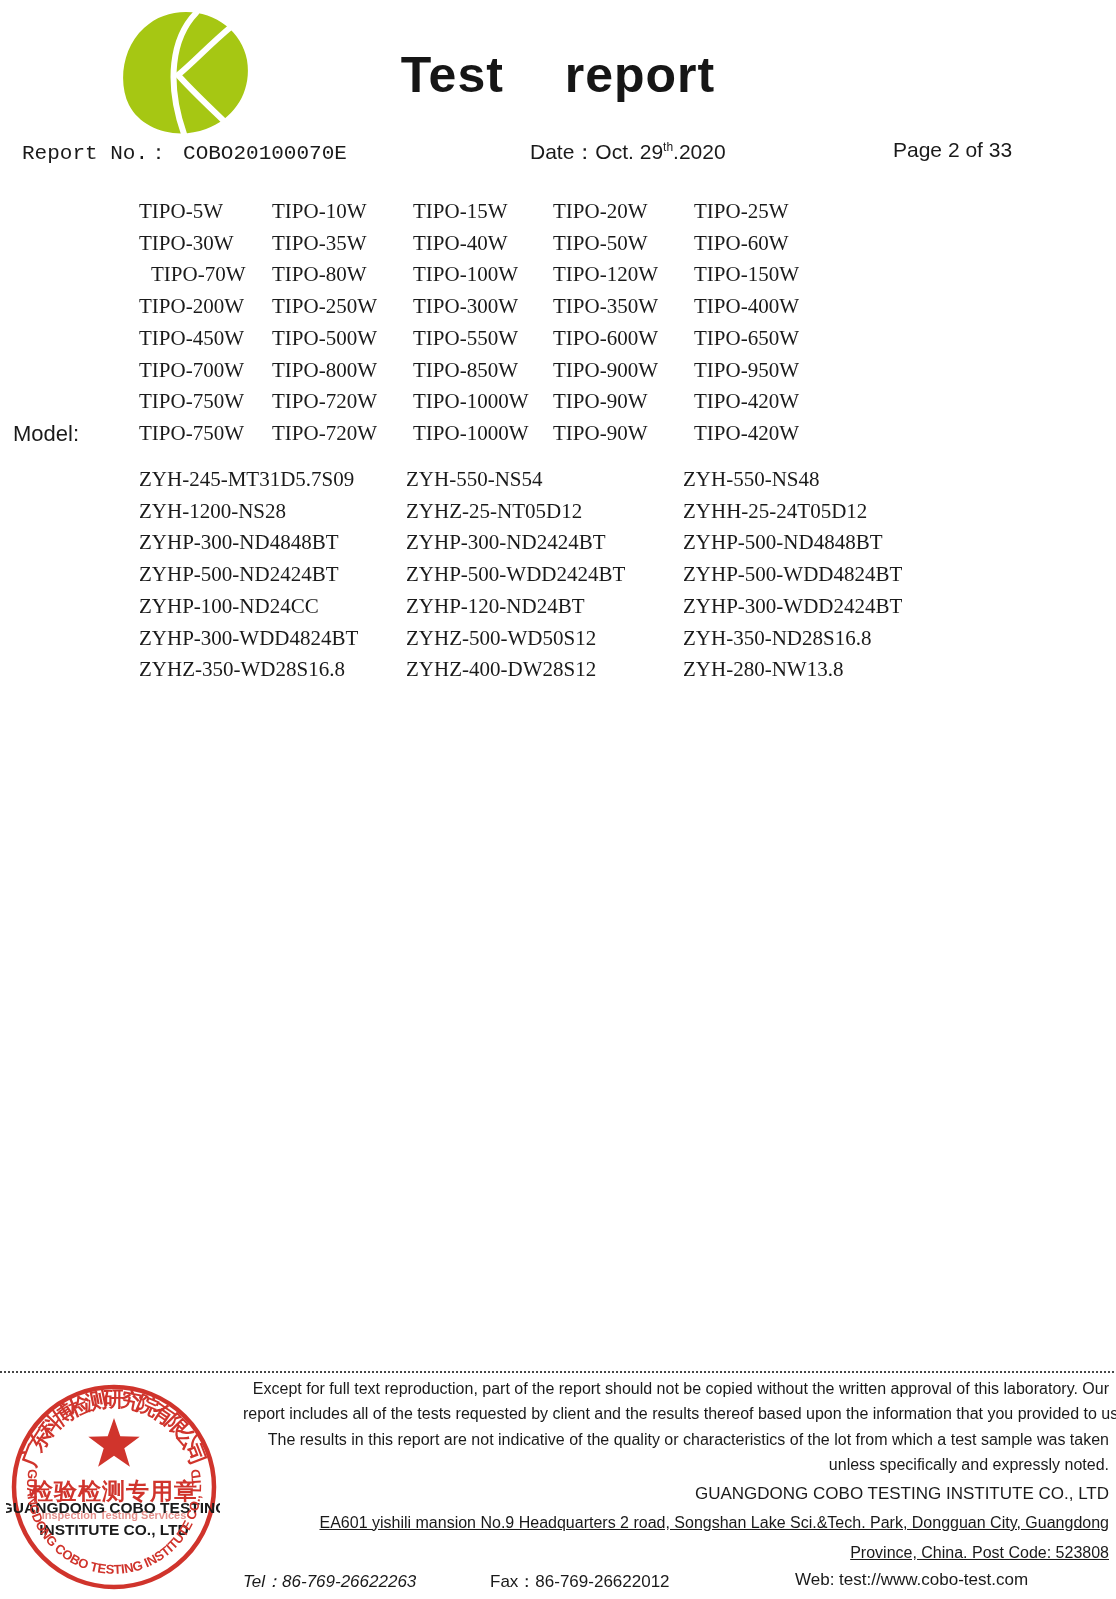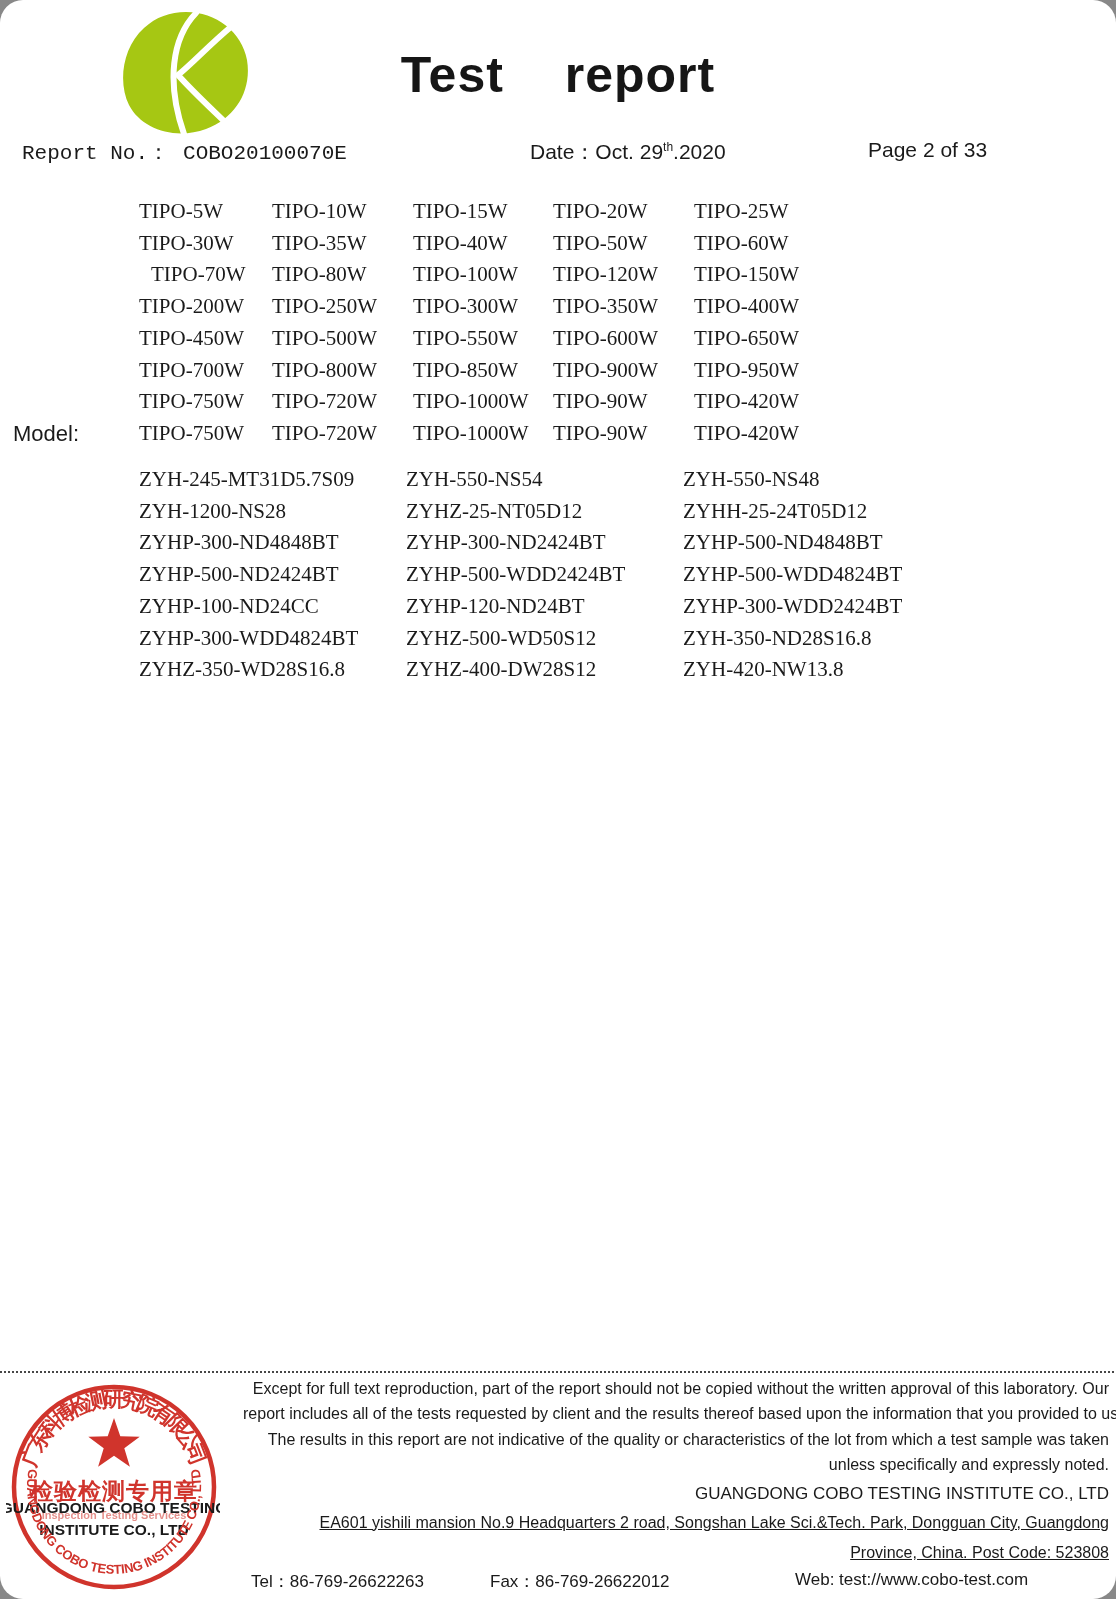--- a/index.html
+++ b/index.html
@@ -1,32 +1,32 @@
 <!DOCTYPE html>
 <html><head>
 <meta charset="utf-8">
 <style>
   html,body{margin:0;padding:0;background:#888;}
   .page{
     position:relative;width:1116px;height:1599px;margin:0 auto;
     background:#ffffff;overflow:hidden;
-    font-family:"Liberation Sans",sans-serif;color:#1a1a1a;border-radius:23px;
+    font-family:"Liberation Sans",sans-serif;color:#1a1a1a;
   }
   
   .logo{position:absolute;left:116px;top:10px;}
   .title{
     position:absolute;left:0;top:46px;width:100%;text-align:center;
     font-size:50px;font-weight:bold;letter-spacing:1px;word-spacing:46px;color:#161616;
   }
   .meta{position:absolute;top:138px;left:0;width:100%;height:30px;font-size:21px;}
   .meta .report-no{position:absolute;left:22px;white-space:nowrap;font-family:Liberation Mono, monospace;}
   .meta .report-no .val{margin-left:14px;}
   .meta .date{position:absolute;left:530px;white-space:nowrap;}
   .meta .date sup{font-size:12px;}
-  .meta .page-no{position:absolute;left:868px;white-space:nowrap;}
+  .meta .page-no{position:absolute;left:893px;white-space:nowrap;}
   
   .model-label{position:absolute;left:13px;top:421px;font-size:22px;}
   .model-grid{position:absolute;left:139px;font-family:"Liberation Serif",serif;font-size:21px;}
   .model-grid .row{display:grid;line-height:31.7px;}
   .tipo-grid{top:196px;width:840px;}
   .tipo-grid .row{grid-template-columns:133px 141px 140px 141px 1fr;font-family:Liberation Serif, serif;}
   .tipo-grid .row:nth-child(3) .cell:first-child{padding-left:12px;}
   .zyh-grid{top:464px;width:840px;}
   .zyh-grid .row{grid-template-columns:267px 277px 1fr;}
   .model-grid .cell{white-space:nowrap;}
@@ -34,21 +34,21 @@
   .divider{
     position:absolute;left:0;top:1371px;width:100%;height:2px;
     background:repeating-linear-gradient(90deg,#474747 0 2px,transparent 2px 4px);
   }
   .footer-text{position:absolute;left:243px;top:1376px;width:866px;text-align:right;}
   .disclaimer{font-size:16px;line-height:25.4px;}
   .disclaimer div{white-space:nowrap;}
   .company{font-size:17px;line-height:28px;margin-top:2px;white-space:nowrap;}
   .addr{font-size:16px;line-height:30.5px;white-space:nowrap;text-decoration:underline;}
   .contact{position:relative;height:30px;margin-top:1px;font-size:17px;}
-  .contact .tel{position:absolute;left:8px;white-space:nowrap;}
+  .contact .tel{position:absolute;left:0;white-space:nowrap;font-style:italic;}
   .contact .fax{position:absolute;left:247px;white-space:nowrap;}
   .contact .web{position:absolute;left:552px;white-space:nowrap;}
   
   .stamp{position:absolute;left:6px;top:1378px;z-index:5;}
   .stamp text{font-family:"Liberation Sans",sans-serif;}
 </style>
 </head>
 <body>
 
 <div class="page">
@@ -157,21 +157,21 @@
         <span class="cell">ZYHP-300-WDD2424BT</span>
       </div>
       <div class="row">
         <span class="cell">ZYHP-300-WDD4824BT</span>
         <span class="cell">ZYHZ-500-WD50S12</span>
         <span class="cell">ZYH-350-ND28S16.8</span>
       </div>
       <div class="row">
         <span class="cell">ZYHZ-350-WD28S16.8</span>
         <span class="cell">ZYHZ-400-DW28S12</span>
-        <span class="cell">ZYH-420-NW13.8</span>
+        <span class="cell">ZYH-280-NW13.8</span>
       </div>
     </div>
 
   <div class="divider"></div>
 
   <svg class="stamp" width="214" height="214" viewBox="0 0 214 214">
     <defs>
       <path id="arcTop" d="M28.8,92.2 A81,81 0 0 1 187.2,92.2"></path>
       <path id="arcBot" d="M26.2,79.2 A87,87 0 1 0 189.8,79.2"></path>
     </defs>

